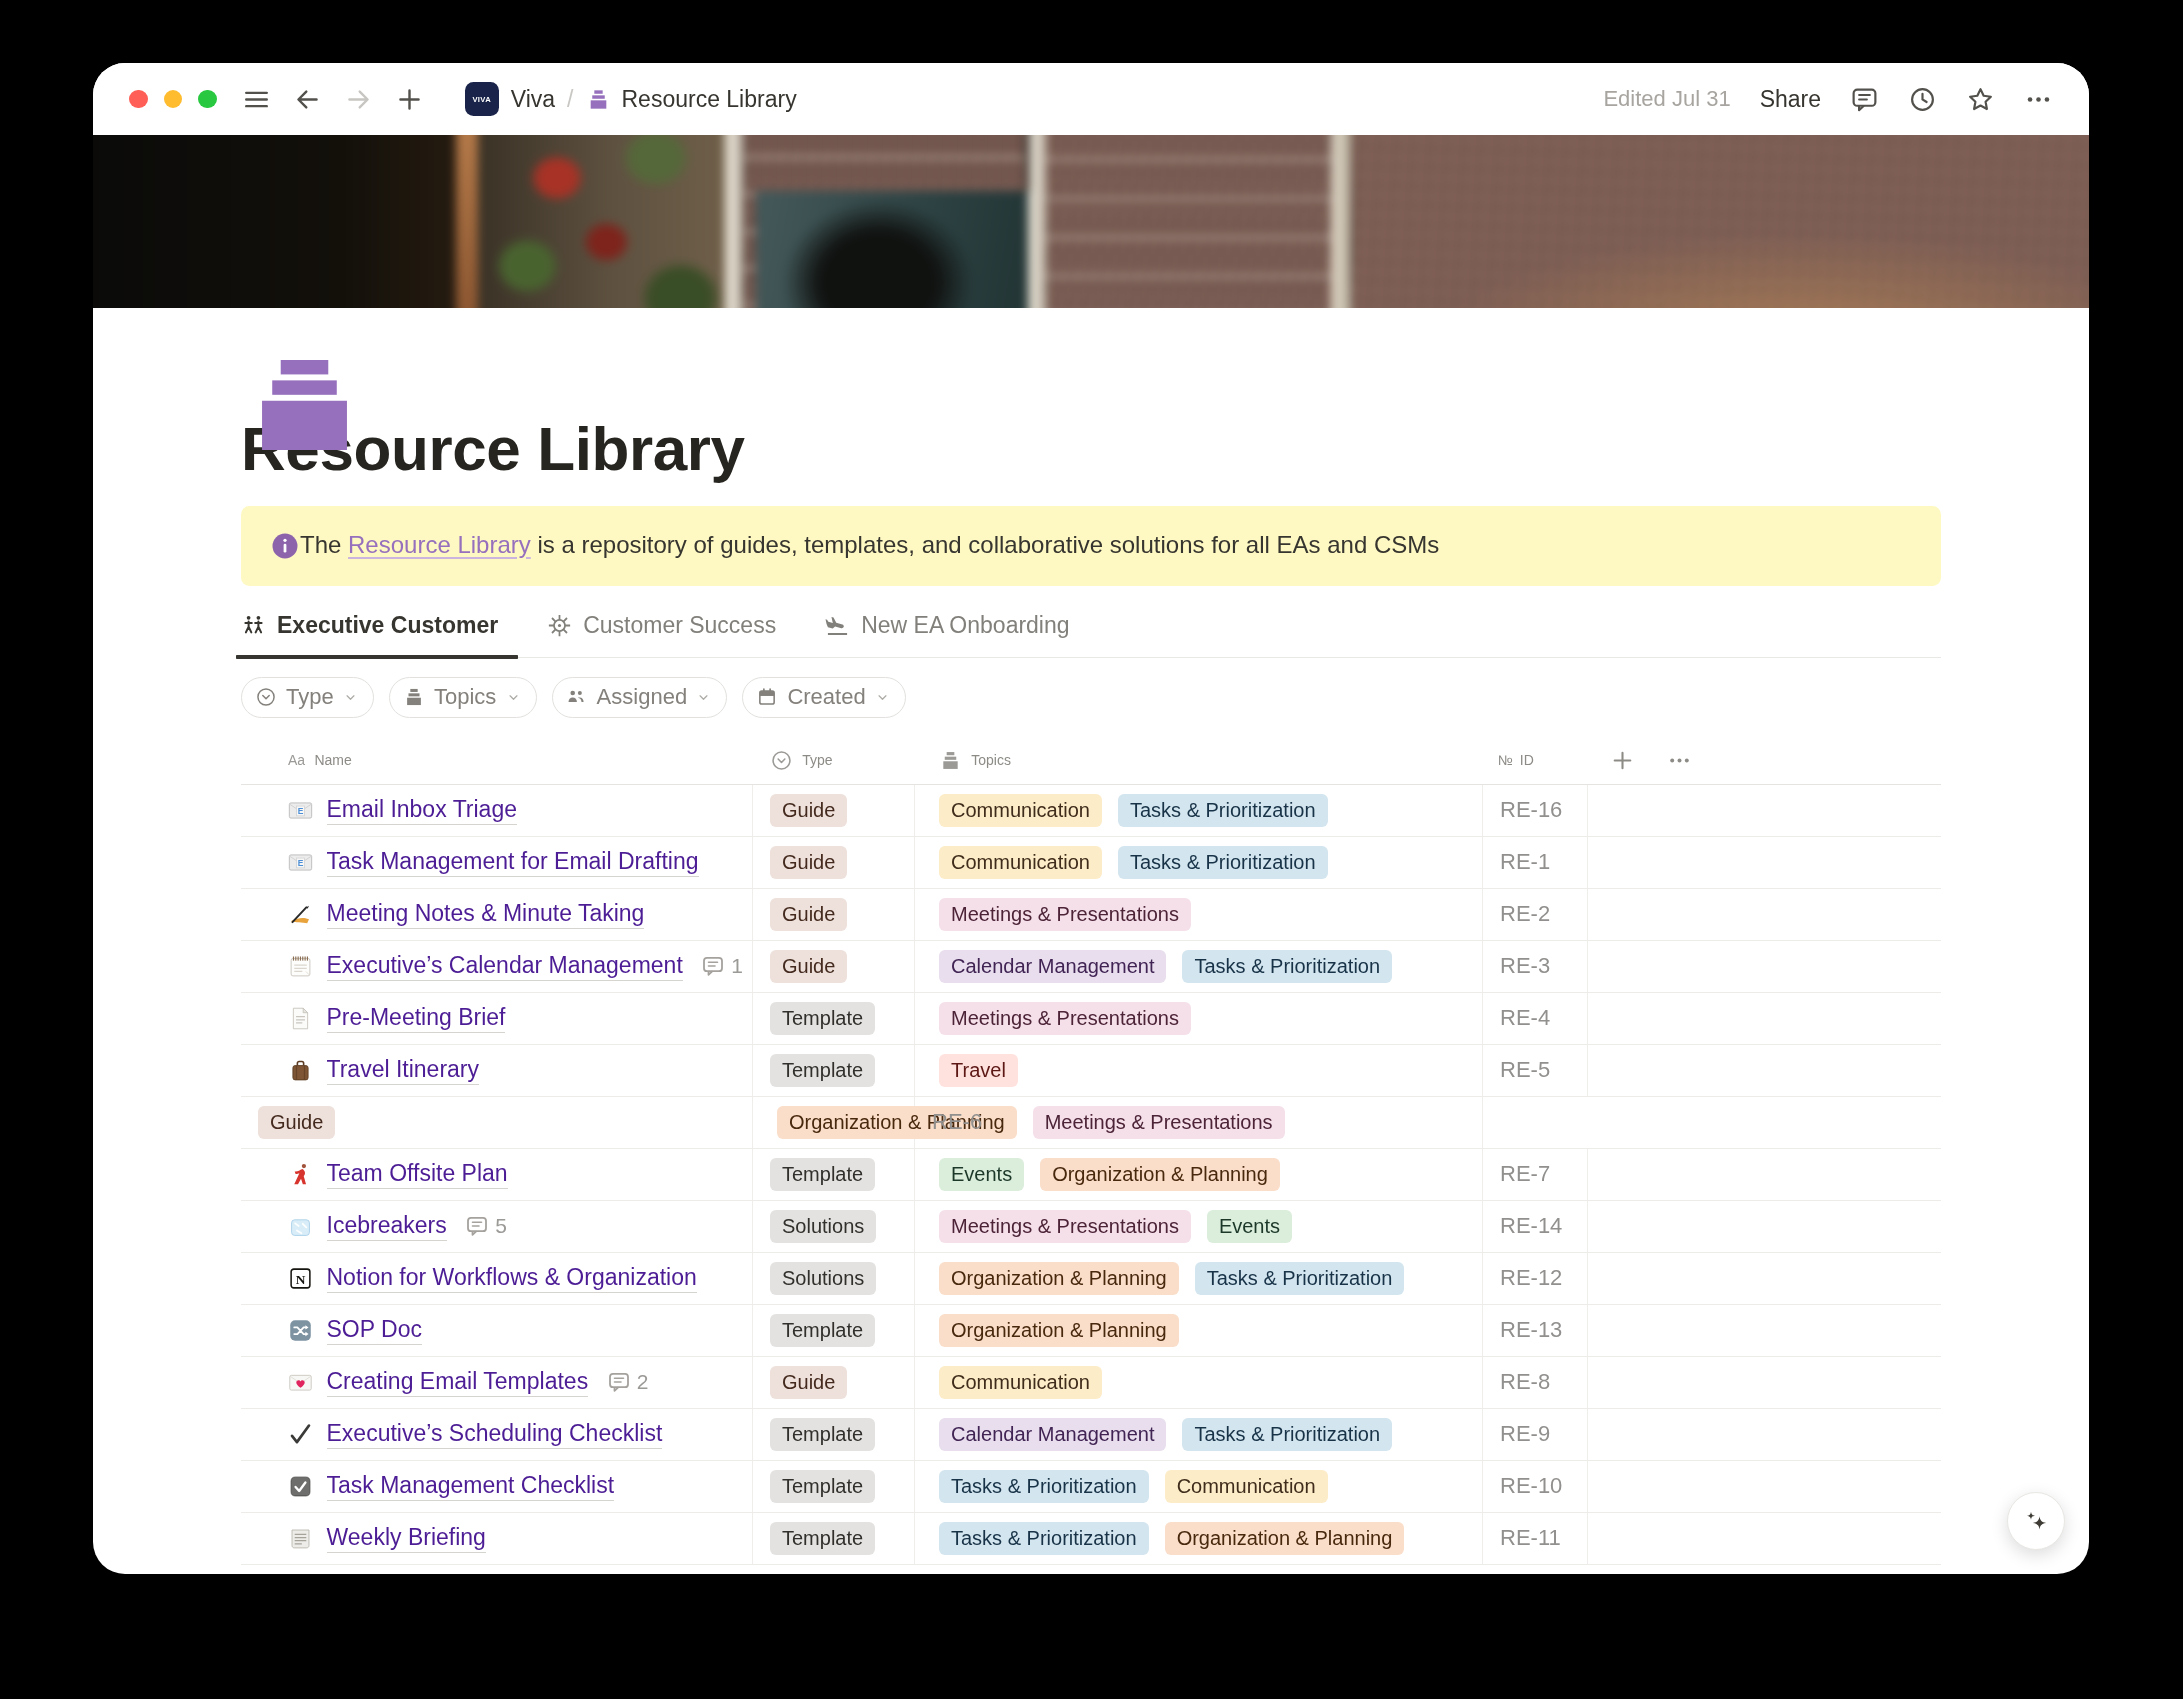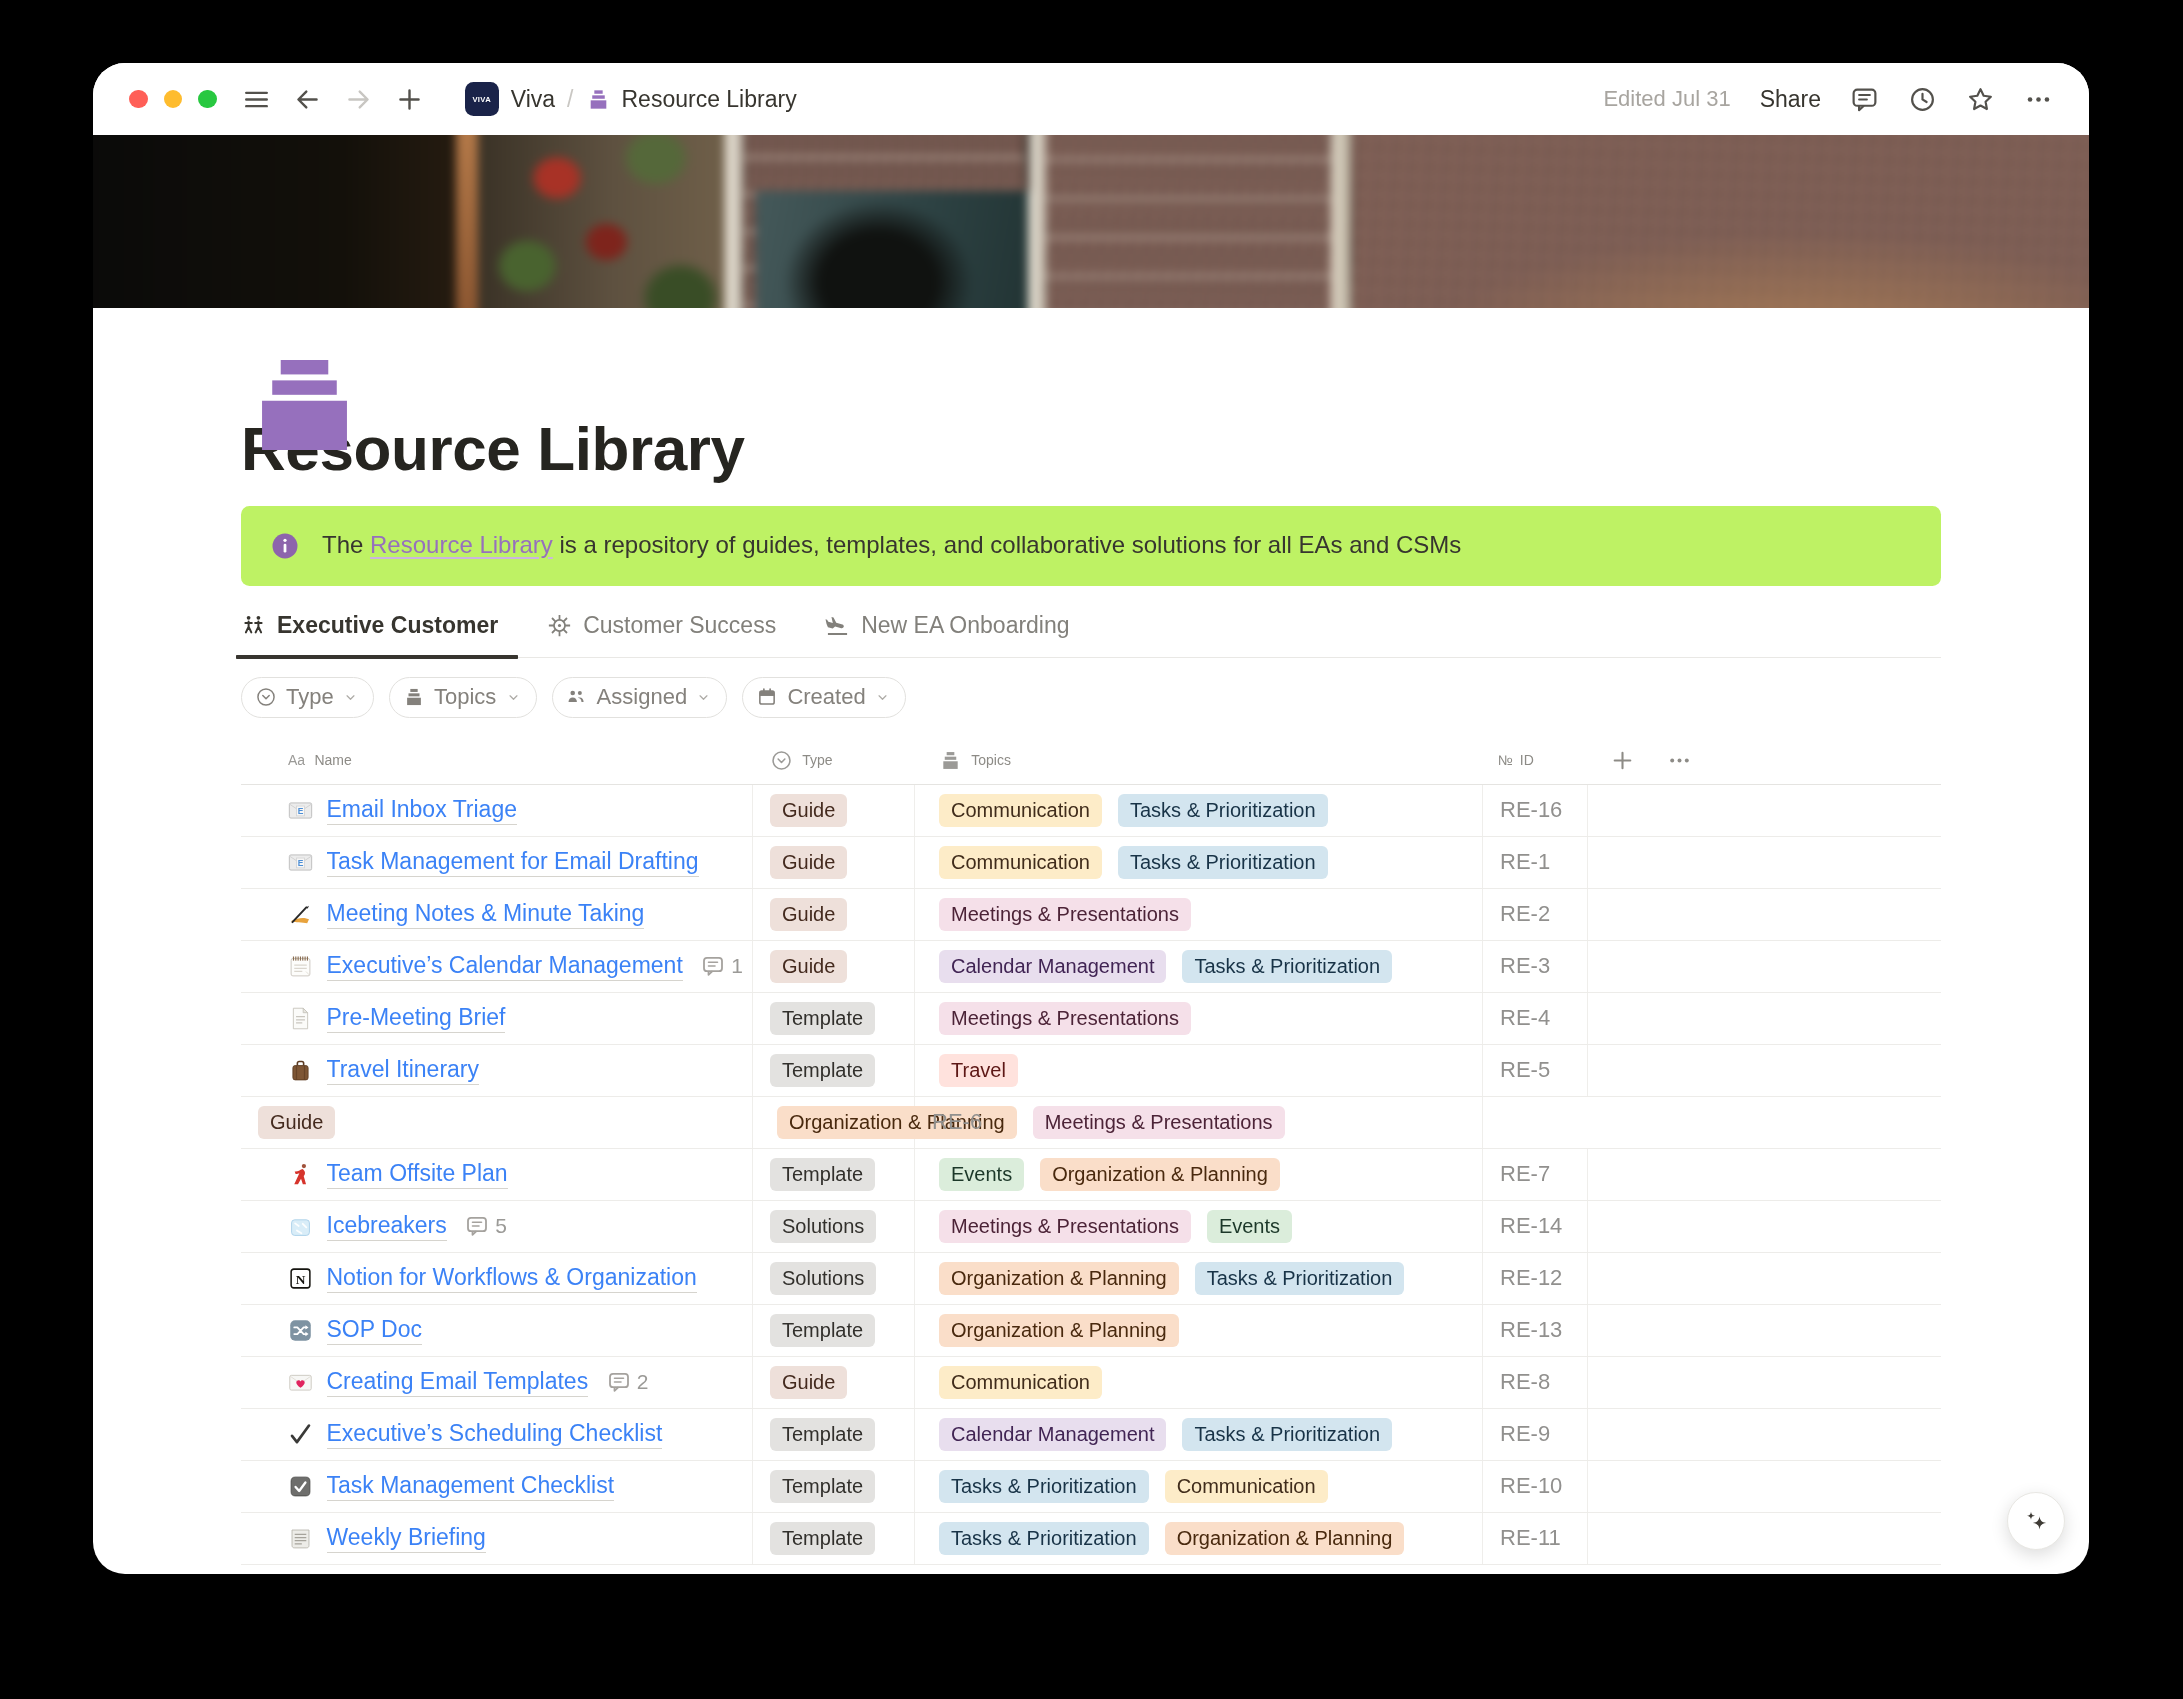--- a/index.html
+++ b/index.html
@@ -59,22 +59,22 @@
     repeating-linear-gradient(92deg,#83635a 0 6px,#5a443d 6px 8.5px,#8f6f63 8.5px 12.7px,#513c36 12.7px 15px);}
   .cv-frame3{left:1251px;width:20px;background:linear-gradient(90deg,#ddd5c5,#bdb4a2);}
   .cv-books3{left:1272px;right:0;background:
     radial-gradient(541px 169px at 60% 114%,rgba(198,144,86,.6),rgba(198,144,86,0) 70%),
     repeating-linear-gradient(93deg,#8a685e 0 6.8px,#5d443d 6.8px 10px,#97766b 10px 13.5px,#66493f 13.5px 17px);}
   
   .content{position:relative;padding:0 148px;}
   .page-icon{position:absolute;left:169px;top:-56px;width:85px;height:90px;}
   h1.page-title{margin:108px 0 0;font-size:62px;line-height:1.05;font-weight:800;
     color:#262520;letter-spacing:-0.4px;}
-  .callout{margin-top:25px;background:#bef264;border-radius:8.5px;padding:24.5px 29px;
-    display:flex;align-items:flex-start;gap:22px;font-size:24px;color:#37352F;}
+  .callout{margin-top:25px;background:#fef9c3;border-radius:8.5px;padding:24.5px 29px;
+    display:flex;align-items:flex-start;font-size:24px;color:#37352F;}
   .callout .info{width:30px;height:30px;color:#8D64AC;flex:none;margin-top:0.8px;}
   .callout a{color:#9670BD;text-decoration:underline;text-decoration-color:#CBB5DE;
     text-underline-offset:4.2px;cursor:pointer;}
   
   .tabs{margin-top:13.5px;display:flex;gap:49px;border-bottom:0.8px solid #E9E8E5;}
   .tab{position:relative;display:flex;align-items:center;gap:11px;padding:12.7px 0 18px;
     font-size:23px;color:#82807B;font-weight:500;cursor:pointer;}
   .tab .icon{width:25px;height:25px;color:#82807B;}
   .tab.active{color:#37352F;font-weight:700;}
   .tab.active .icon{color:#37352F;}
@@ -102,21 +102,21 @@
   .rows{border-top:0.8px solid #E5E4E1;}
   .row{display:grid;grid-template-columns:512px 162px 568px 105px auto;height:51px;
     align-items:center;border-bottom:0.8px solid #EDECE9;cursor:pointer;}
   .cell{height:100%;display:flex;align-items:center;}
   .c1,.c2,.c3,.c4{border-right:0.8px solid #EFEEEB;}
   .c1{padding-left:47px;gap:13.5px;}
   .c2{padding-left:17px;}
   .c3{padding-left:24px;gap:16px;}
   .c4{padding-left:17px;color:#91908E;font-size:22px;}
   .row-icon{width:25px;height:25px;flex:none;}
-  .row-name{font-size:23px;font-weight:500;color:#3b82f6;border-bottom:1.3px solid #D6D4CE;
+  .row-name{font-size:23px;font-weight:500;color:#4c1d95;border-bottom:1.3px solid #D6D4CE;
     padding-bottom:1.7px;white-space:nowrap;}
   .cmt{display:flex;align-items:center;gap:6px;margin-left:5px;color:#A5A29E;}
   .cmt .icon{width:24px;height:24px;}
   .cmt-n{font-size:21px;color:#9B9A97;}
   .badge{display:inline-block;padding:4.2px 12px;border-radius:6px;font-size:20px;
     line-height:1.25;white-space:nowrap;}
   
   .ai-btn{position:absolute;left:2007px;top:1492px;width:56px;height:56px;border-radius:50%;
     background:#fff;border:0.8px solid #E8E7E3;box-shadow:0 5px 17px rgba(0,0,0,.14);
     display:flex;align-items:center;justify-content:center;cursor:pointer;}

